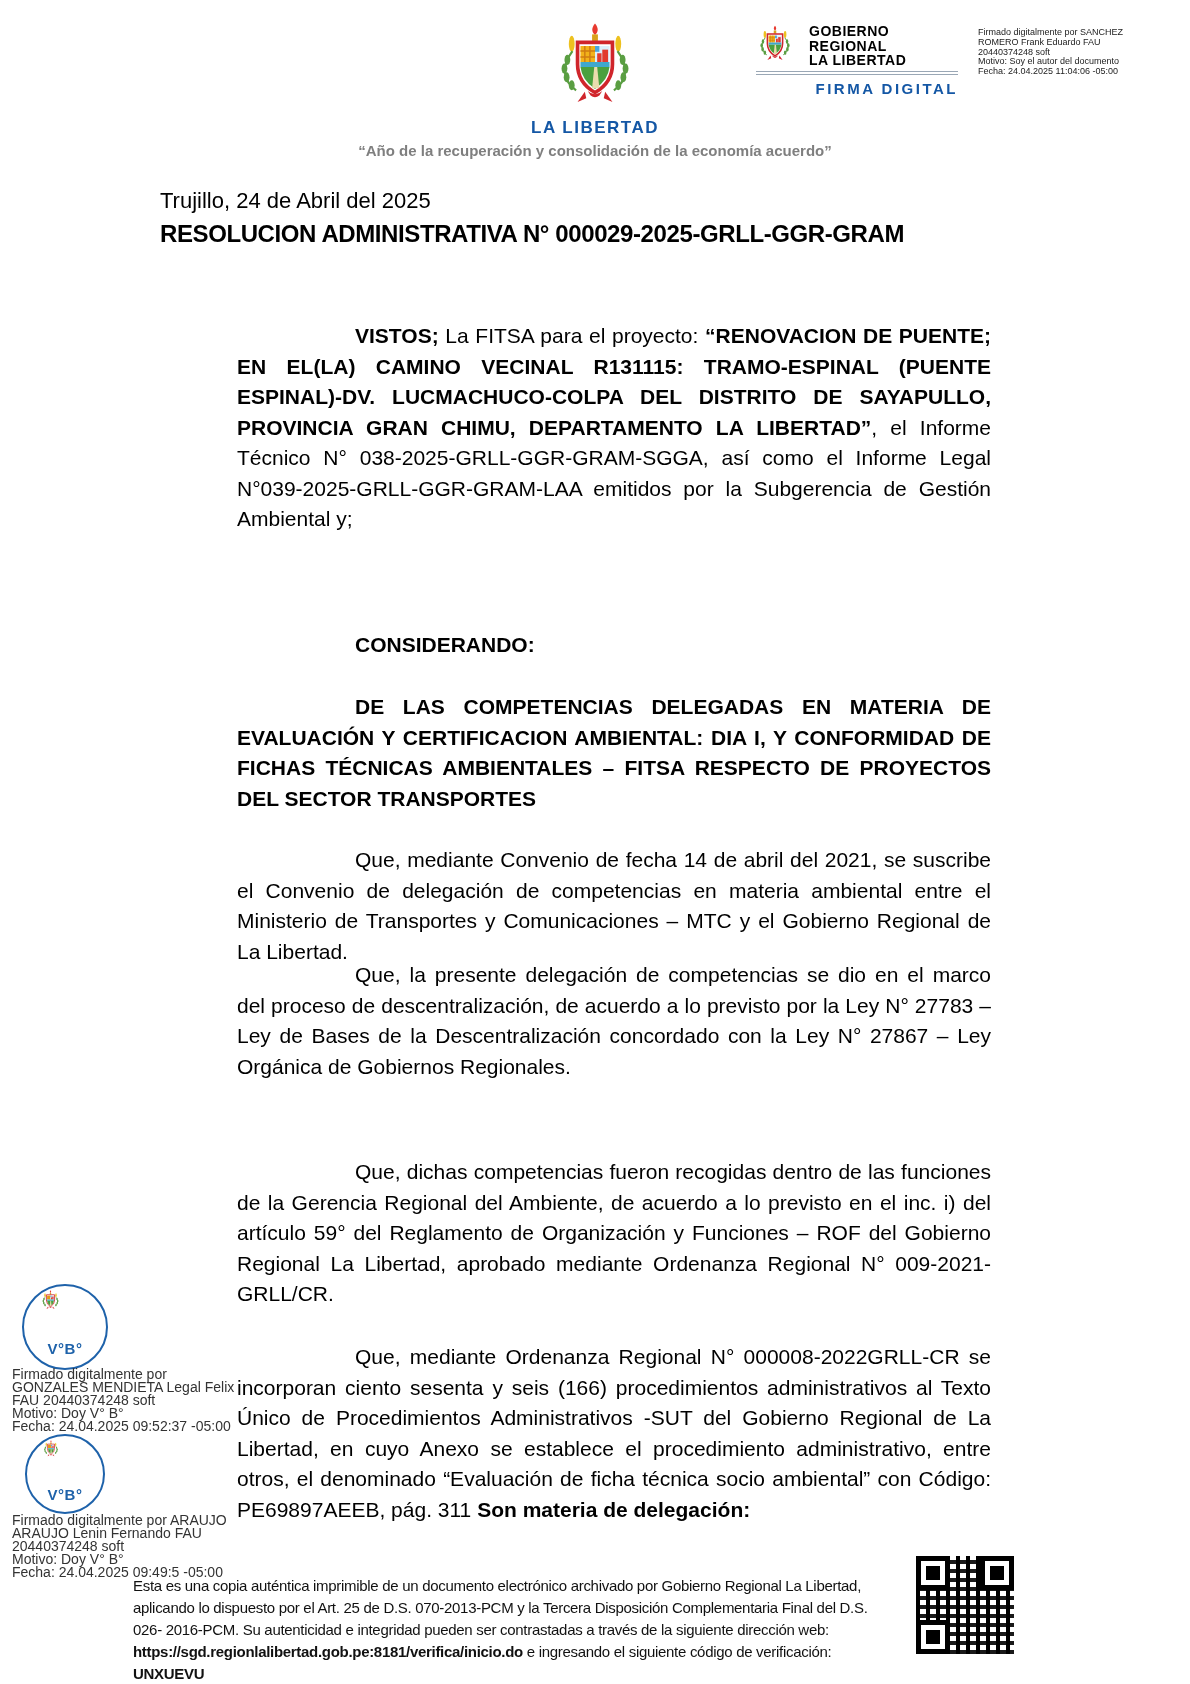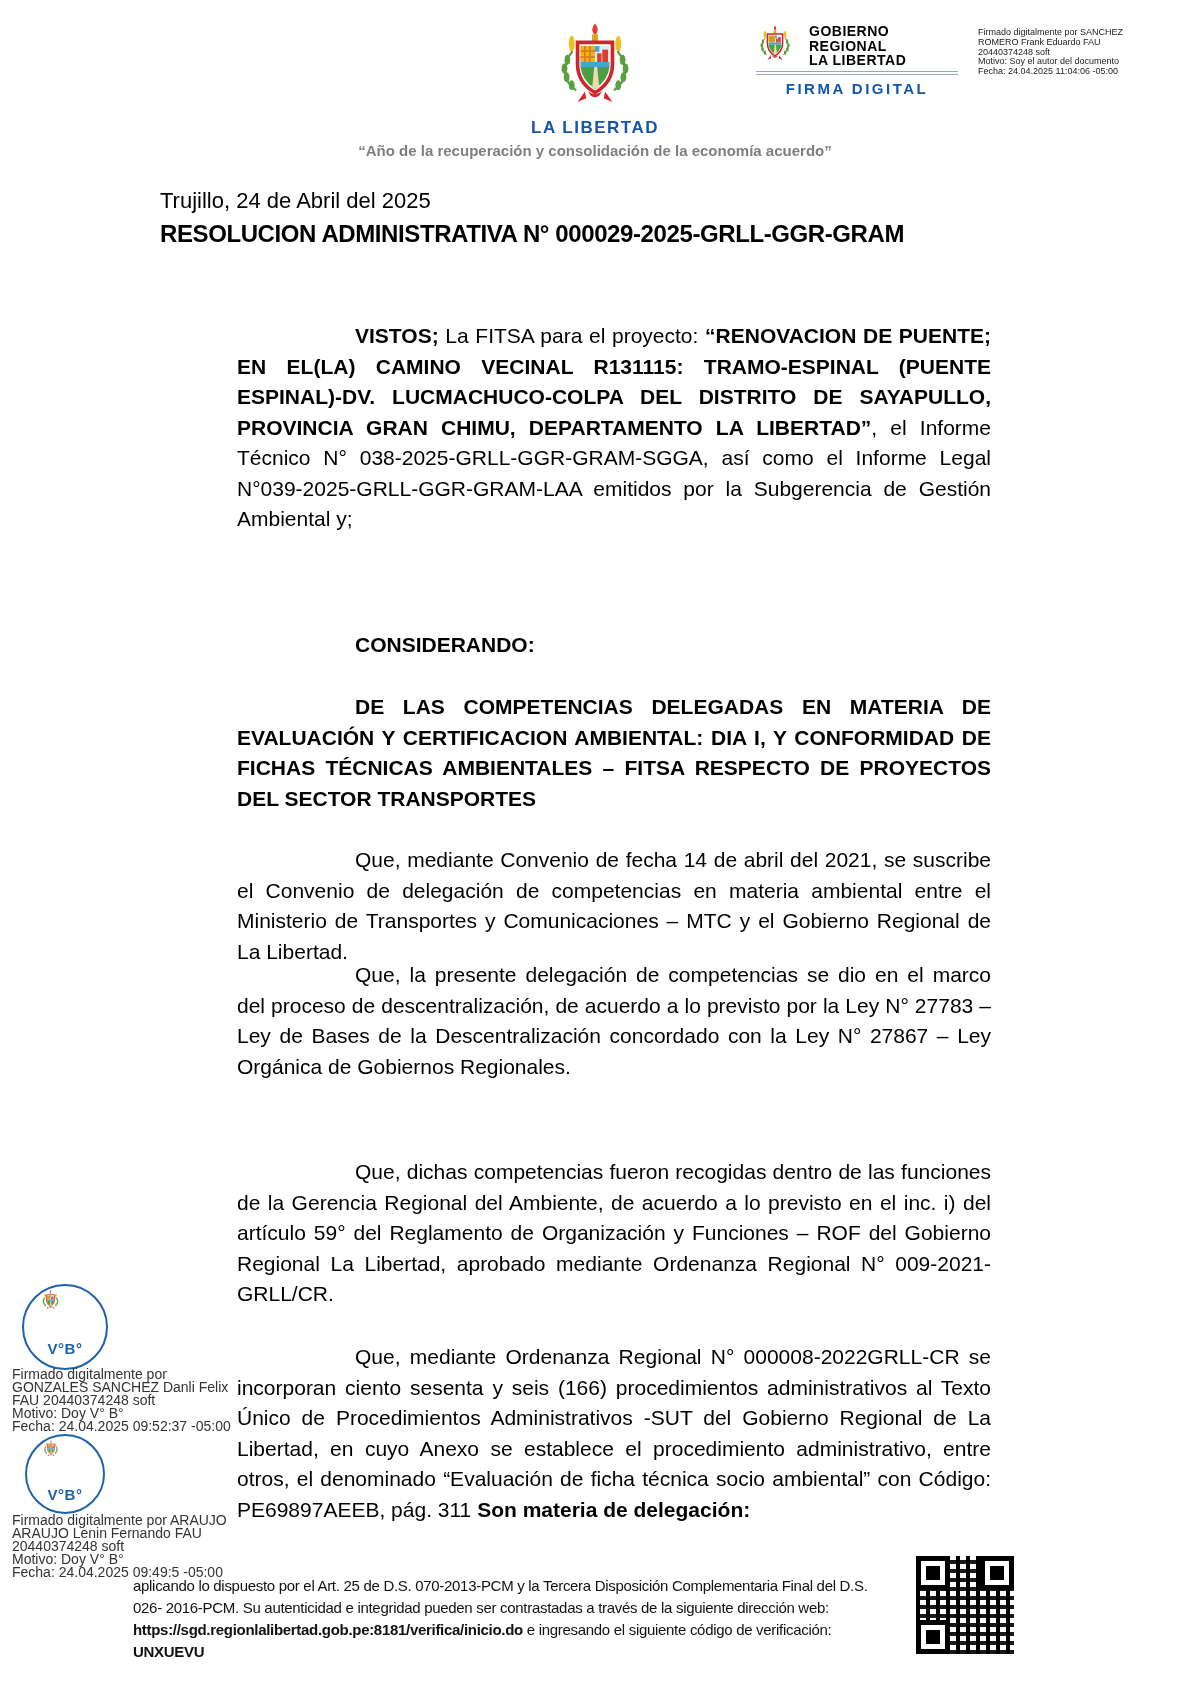--- a/index.html
+++ b/index.html
@@ -18,21 +18,21 @@
   .motto{position:absolute;left:0;right:0;top:142px;text-align:center;
     font-size:15px;font-weight:bold;color:#7f7f7f;}
 
   
   .fd-stamp{position:absolute;left:756px;top:24px;width:430px;display:flex;}
   .fd-left{width:202px;flex:0 0 202px;}
   .fd-logo-row{display:flex;align-items:flex-start;}
   .seal-sm{width:38px;height:44px;flex:0 0 38px;}
   .fd-org{margin-left:15px;line-height:14.5px;font-size:14px;font-weight:bold;color:#000000;letter-spacing:.5px;}
   .fd-rule{margin-top:3px;border-top:1px solid #9aa7b5;border-bottom:1px solid #9aa7b5;height:2px;}
-  .fd-label{margin-top:5px;text-align:center;font-size:15px;font-weight:bold;color:#1457a5;letter-spacing:2.5px;}
+  .fd-label{margin-top:5px;text-align:right;font-size:15px;font-weight:bold;color:#1457a5;letter-spacing:2.5px;}
   .fd-details{margin-left:20px;padding-top:4px;font-size:9px;line-height:9.8px;color:#222;width:220px;}
 
   
   .place-date{position:absolute;left:160px;top:188px;font-size:22px;}
   .doc-title{position:absolute;left:160px;top:220px;font-size:24px;font-weight:bold;letter-spacing:-0.4px;}
 
   
   .para{position:absolute;left:237px;width:754px;font-size:21px;line-height:30.5px;
     text-align:justify;text-indent:118px;}
   .p-vistos{top:321px;}
@@ -157,41 +157,42 @@
   <div class="para p-ord"><span>Que, mediante Ordenanza Regional N° 000008-2022GRLL-CR se incorporan ciento sesenta y seis (166) procedimientos administrativos al Texto Único de Procedimientos Administrativos -SUT del Gobierno Regional de La Libertad, en cuyo Anexo se establece el procedimiento administrativo, entre otros, el denominado “Evaluación de ficha técnica socio ambiental” con Código: PE69897AEEB, pág. 311 </span><span class="b">Son materia de delegación:</span></div>
 
   <div class="stamp-circle stamp1-circle">
     <svg width="50" height="54">
         <use href="#escudo" transform="scale(0.42)"></use>
       </svg>
     <div class="vobo">V°B°</div>
   </div>
   <div class="stamp-lines stamp1-lines">
     <div>Firmado digitalmente por</div>
-    <div>GONZALES SANCHEZ Danli Felix</div>
+    <div>GONZALES MENDIETA Legal Felix</div>
     <div>FAU 20440374248 soft</div>
     <div>Motivo: Doy V° B°</div>
     <div>Fecha: 24.04.2025 09:52:37 -05:00</div>
   </div>
 
   <div class="stamp-circle stamp2-circle">
     <svg width="46" height="50">
         <use href="#escudo" transform="scale(0.39)"></use>
       </svg>
     <div class="vobo">V°B°</div>
   </div>
   <div class="stamp-lines stamp2-lines">
     <div>Firmado digitalmente por ARAUJO</div>
     <div>ARAUJO Lenin Fernando FAU</div>
     <div>20440374248 soft</div>
     <div>Motivo: Doy V° B°</div>
     <div>Fecha: 24.04.2025 09:49:5 -05:00</div>
   </div>
 
   <div class="footer-text">
+    <div>Esta es una copia auténtica imprimible de un documento electrónico archivado por Gobierno Regional La Libertad,</div>
     <div>aplicando lo dispuesto por el Art. 25 de D.S. 070-2013-PCM y la Tercera Disposición Complementaria Final del D.S.</div>
     <div>026- 2016-PCM. Su autenticidad e integridad pueden ser contrastadas a través de la siguiente dirección web:</div>
     <div><span class="b">https://sgd.regionlalibertad.gob.pe:8181/verifica/inicio.do</span><span> e ingresando el siguiente código de verificación:</span></div>
     <div class="b">UNXUEVU</div>
   </div>
 
   <div class="qr">
     <div class="f f-tl"></div>
     <div class="f f-tr"></div>
     <div class="f f-bl"></div>

